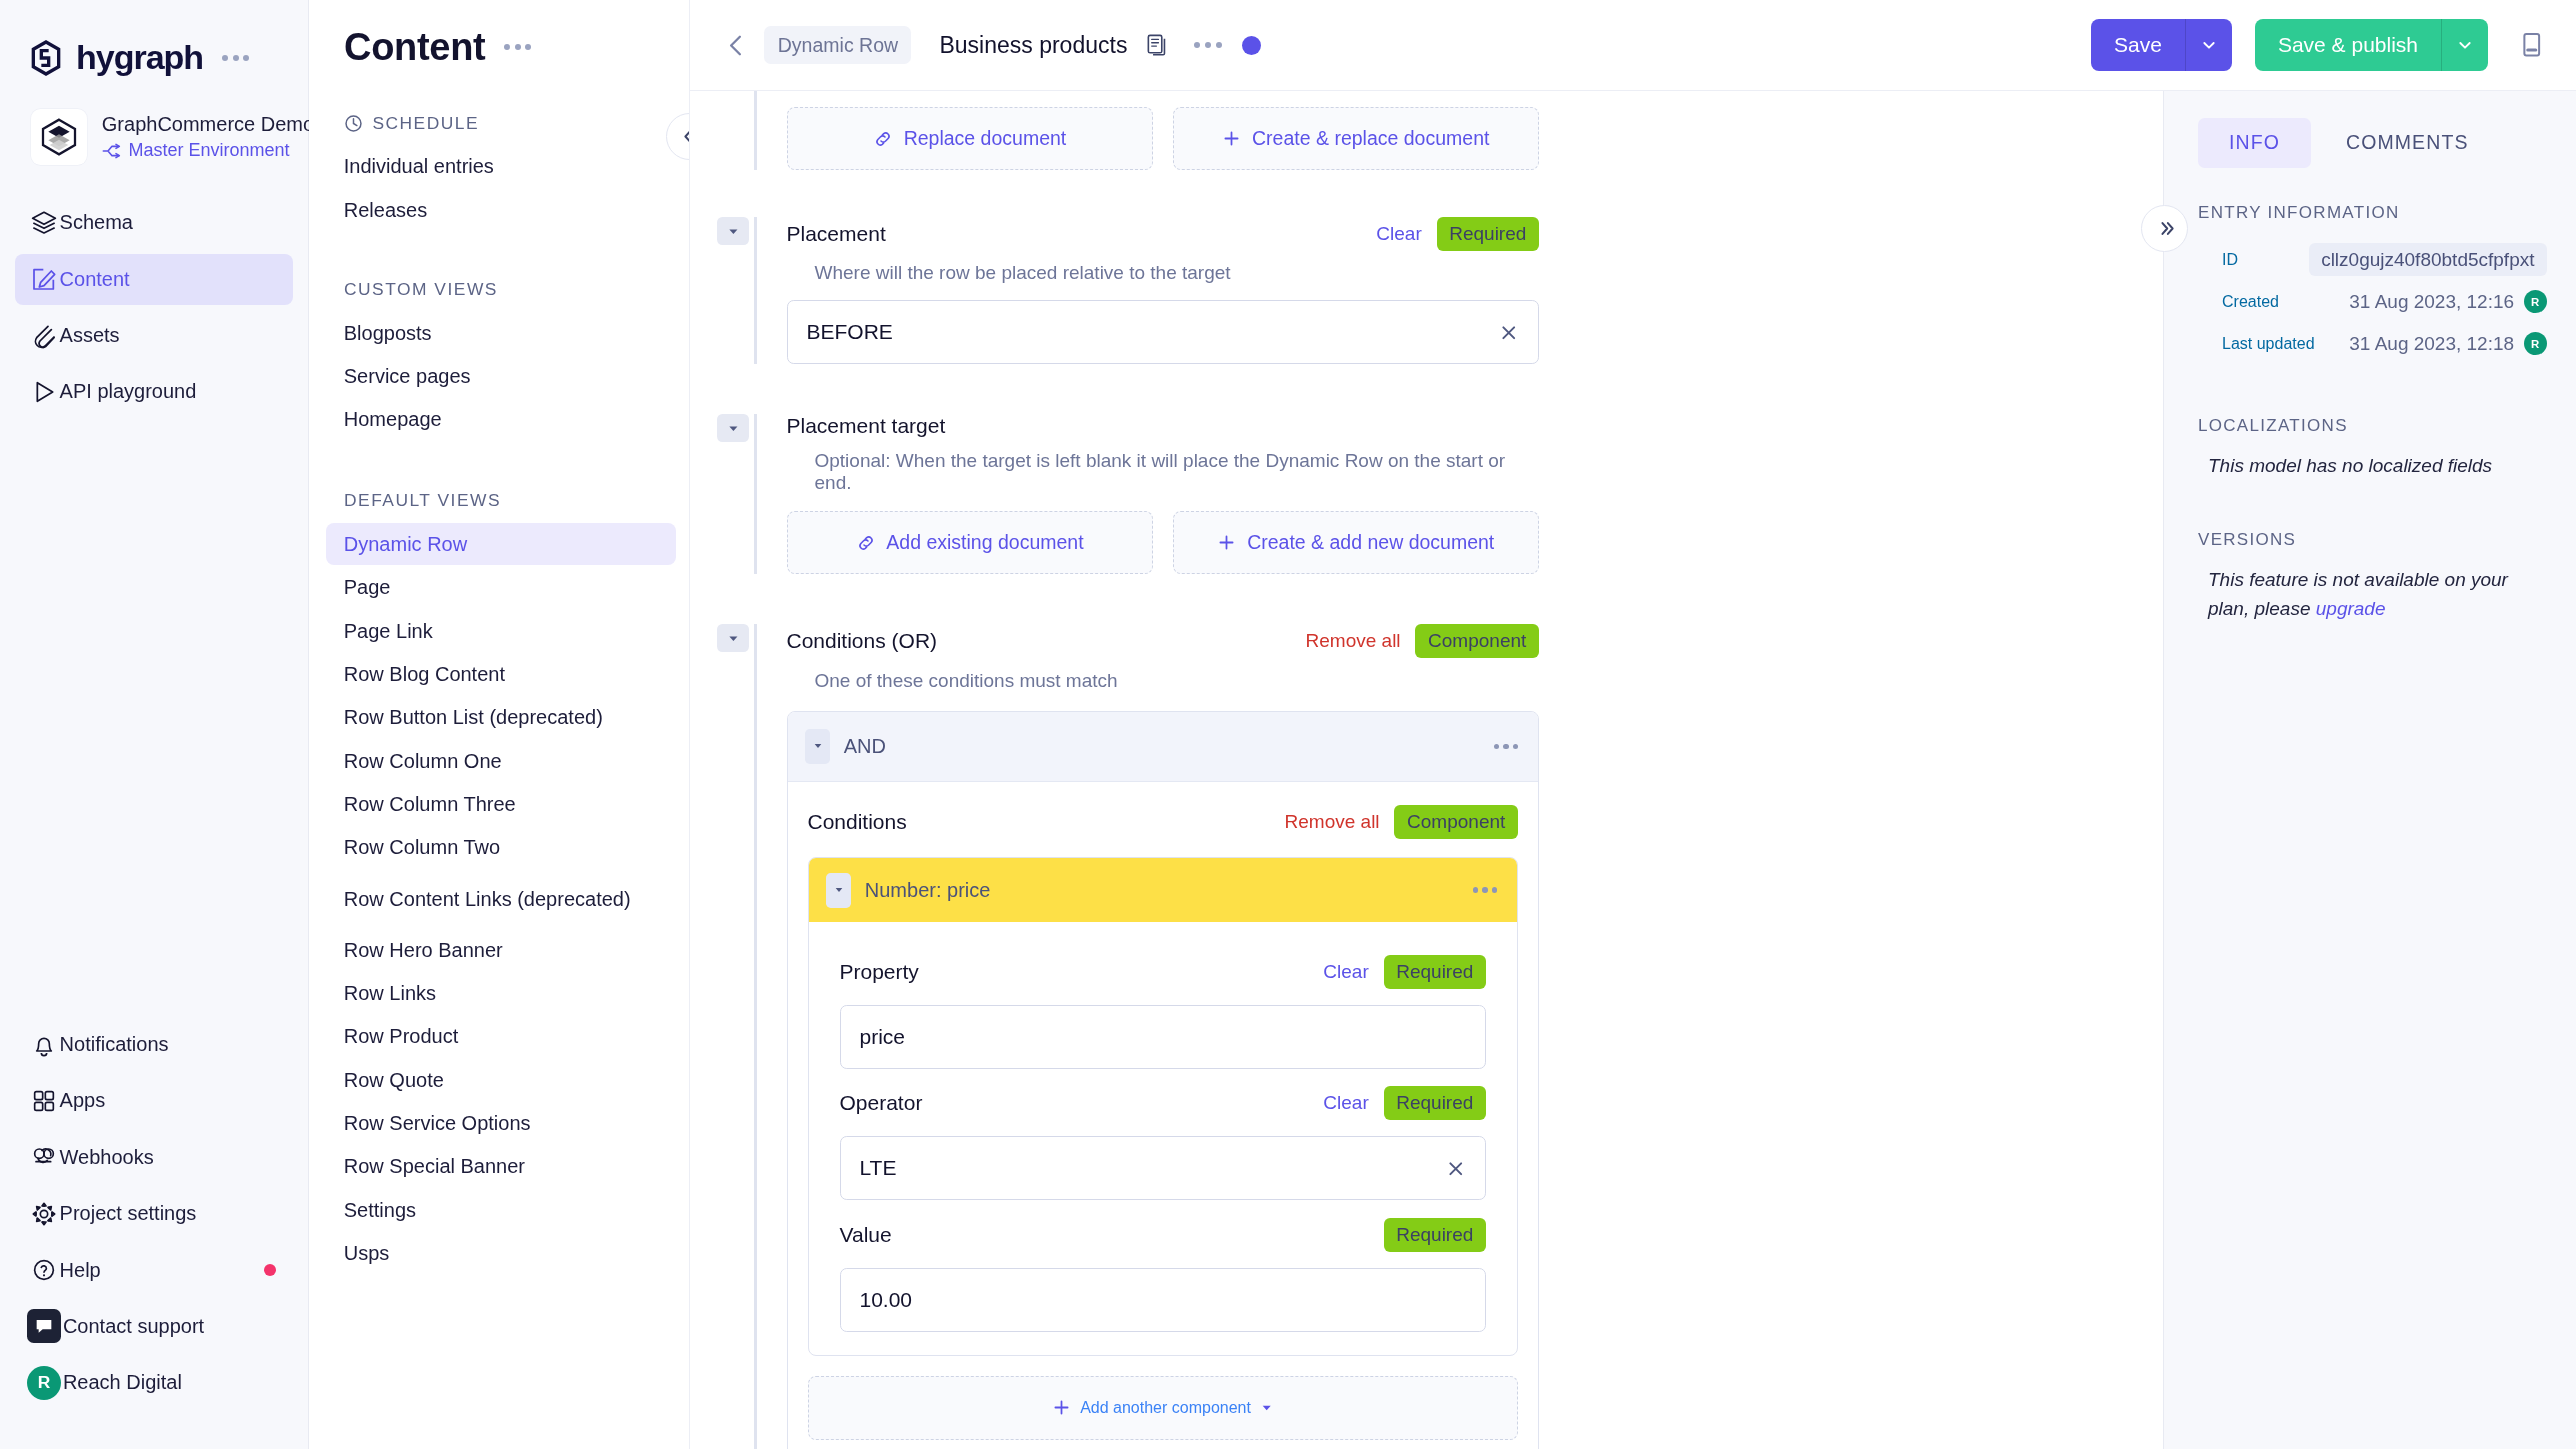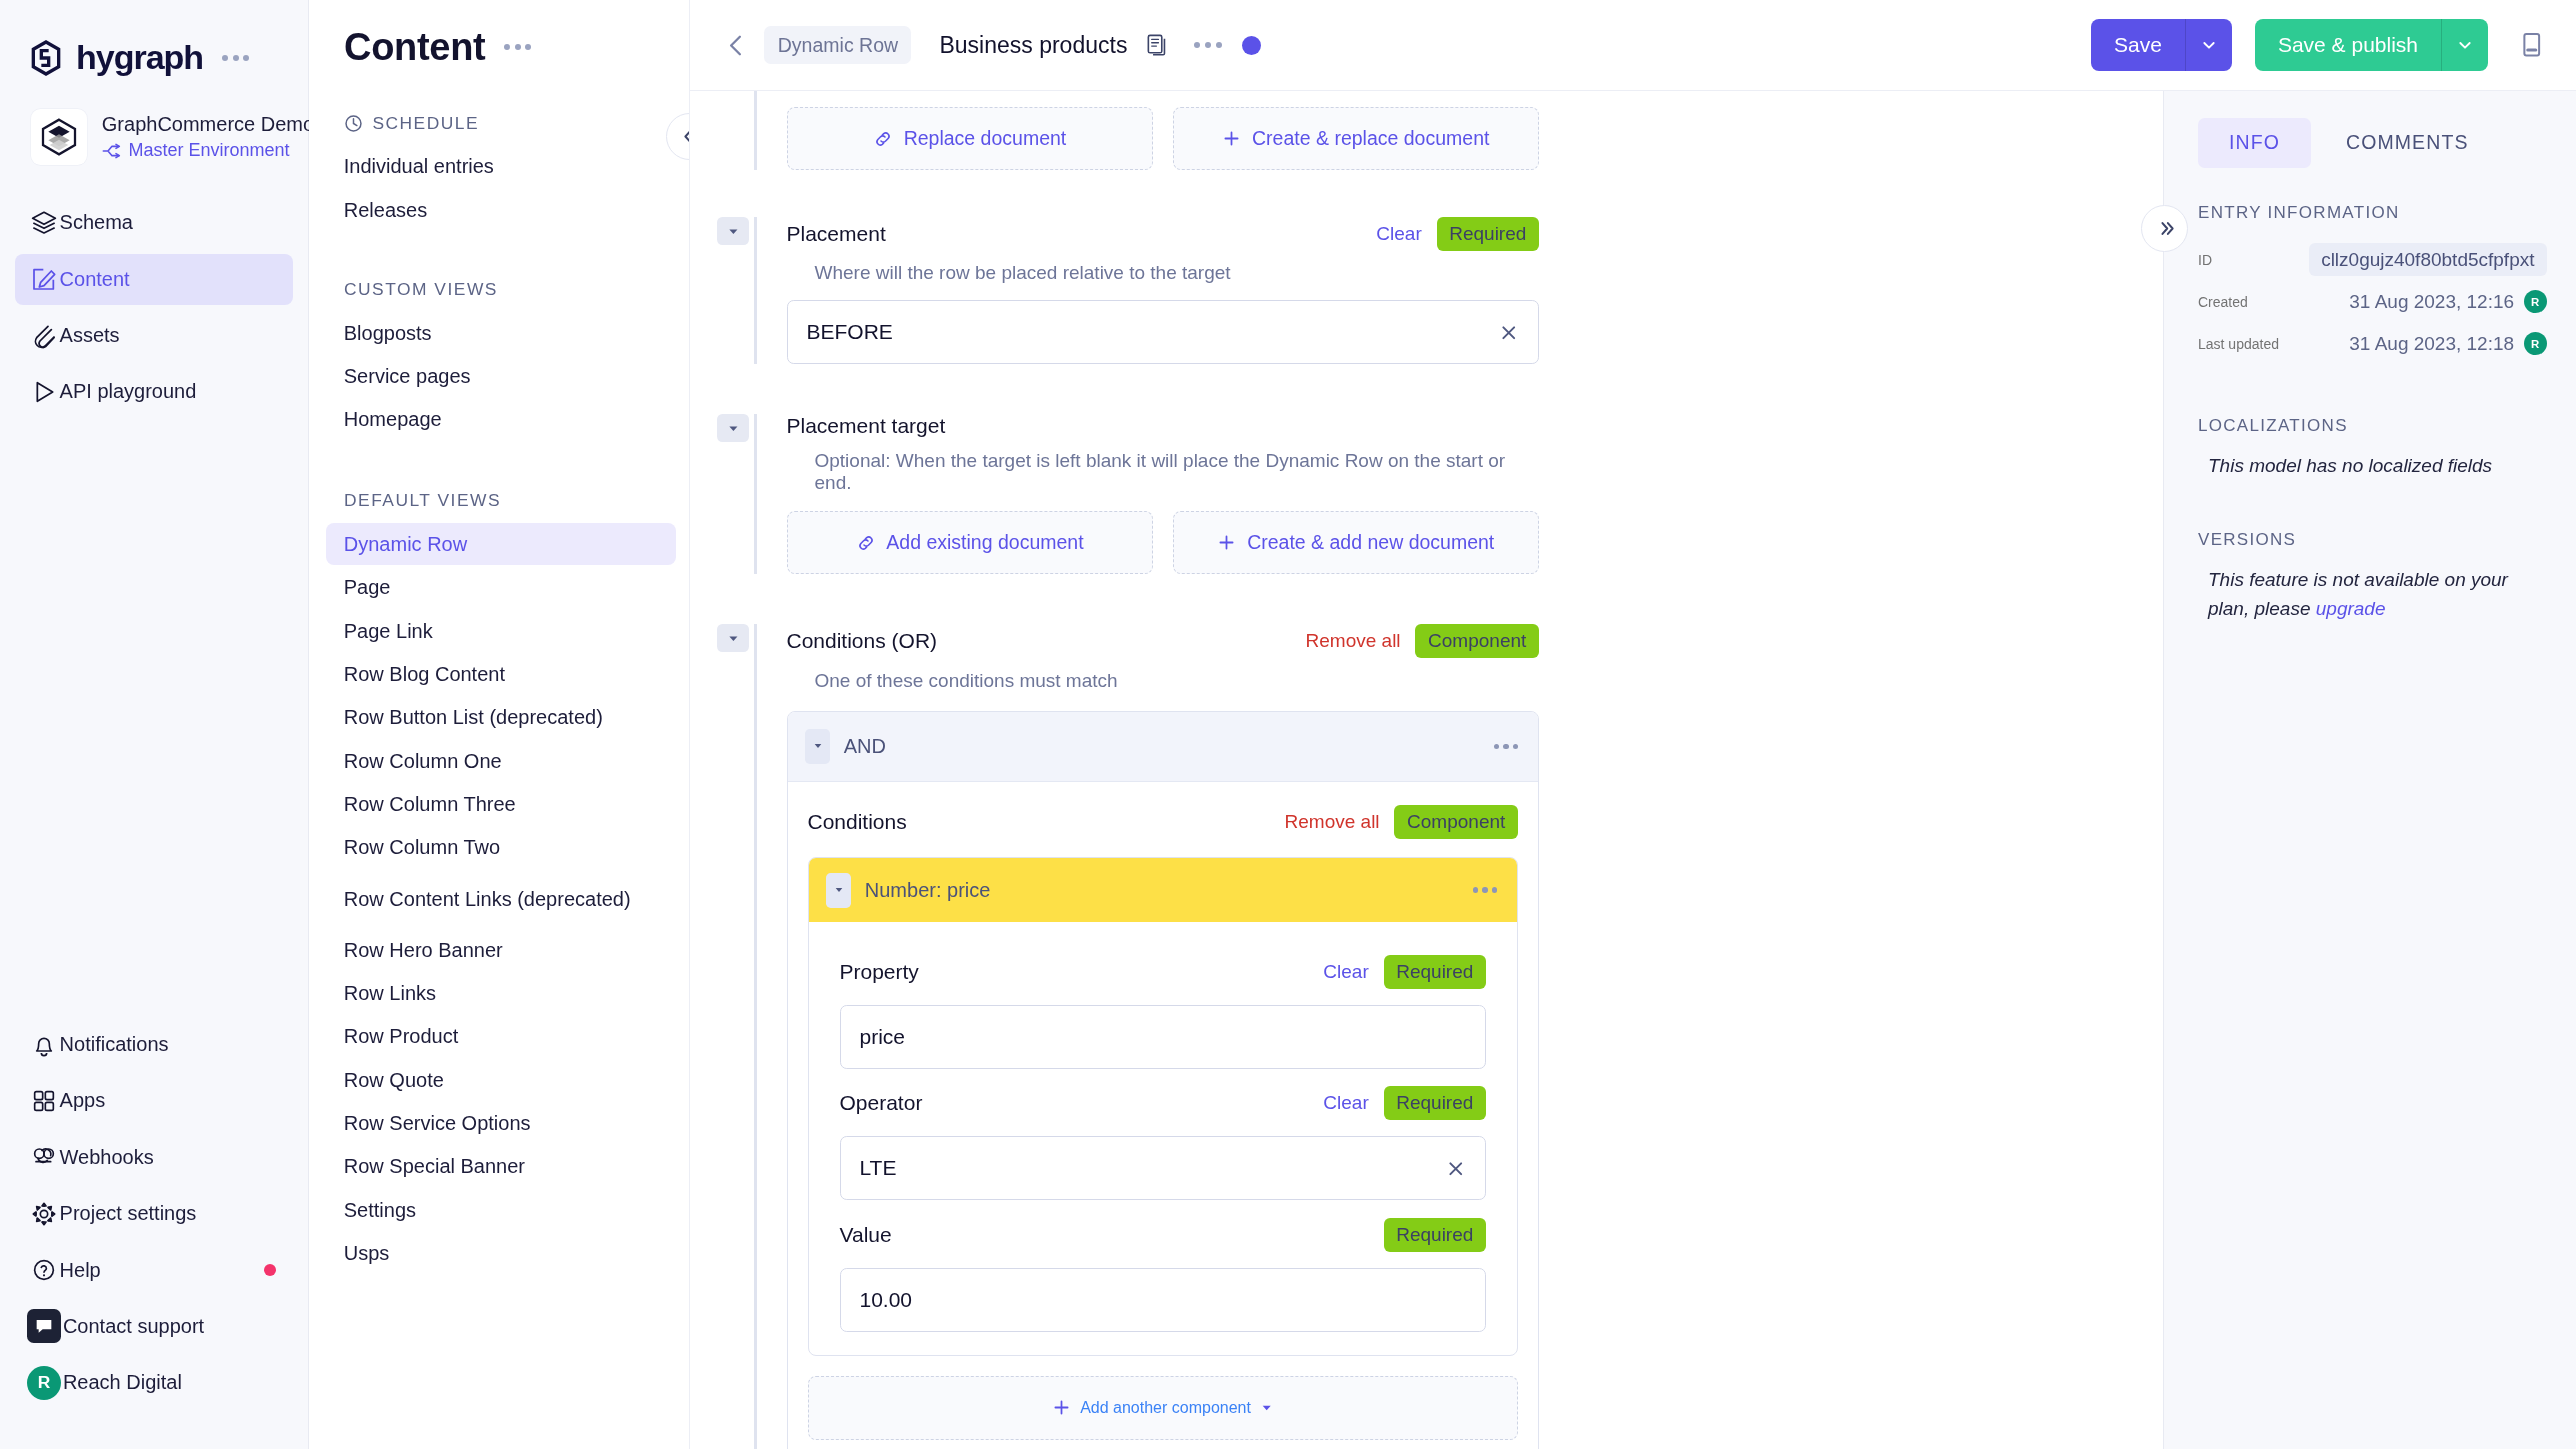--- a/index.html
+++ b/index.html
@@ -189,21 +189,21 @@
   }
   .rp-tabs { display: flex; gap: 4px; padding: 27px 12px 0 34px; }
   .rp-tab {
     font-size: 19.5px; letter-spacing: 1.1px; font-weight: 500; color: #4a5179;
     padding: 13.4px 31px; border-radius: 6.7px; cursor: pointer;
   }
   .rp-tab.active { background: #eceafd; color: #5b52e8; }
   .rp-sect { font-size: 17px; letter-spacing: 1.3px; color: #5c6486; font-weight: 500; padding: 0 0 0 34px; }
   .rp-rows { padding: 0 29.5px 0 34px; margin-top: 16px; }
   .rp-row { display: flex; align-items: center; height: 42px; }
-  .rp-key { font-size: 14px; color: #737373; }
+  .rp-key { font-size: 16px; color: #0369a1; margin-left: 24px; }
   .rp-val { margin-left: auto; font-size: 19px; color: #5c6486; display: flex; align-items: center; gap: 9.4px; }
   .id-chip { background: #eaedf7; border-radius: 6px; padding: 5.4px 12px; font-size: 19px; color: #4a5179; }
   .av-sm { width: 23px; height: 23px; border-radius: 50%; background: #0a9875; color: #fff;
            font-size: 11.4px; font-weight: 700; display: flex; align-items: center; justify-content: center; }
   .rp-note { font-size: 19px; font-style: italic; color: #23253f; padding: 0 34px 0 44px; line-height: 1.55; }
   .rp-note a { color: #5b52e8; text-decoration: none; }
   .mt-loc { margin-top: 51px; }
   .mt-ver { margin-top: 50px; }
   .mt-note { margin-top: 14.8px; }
 

